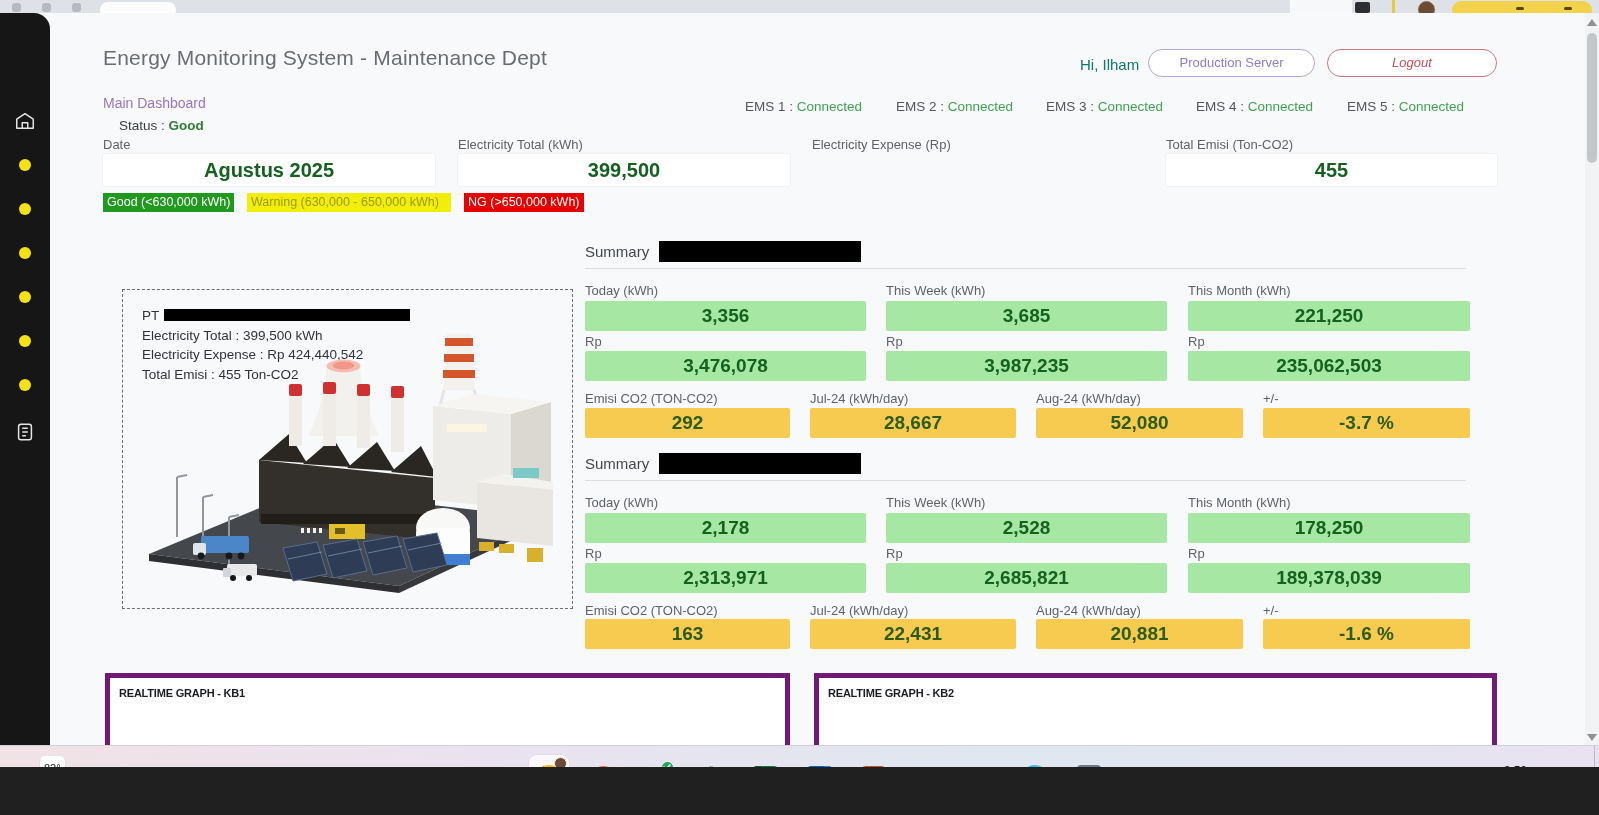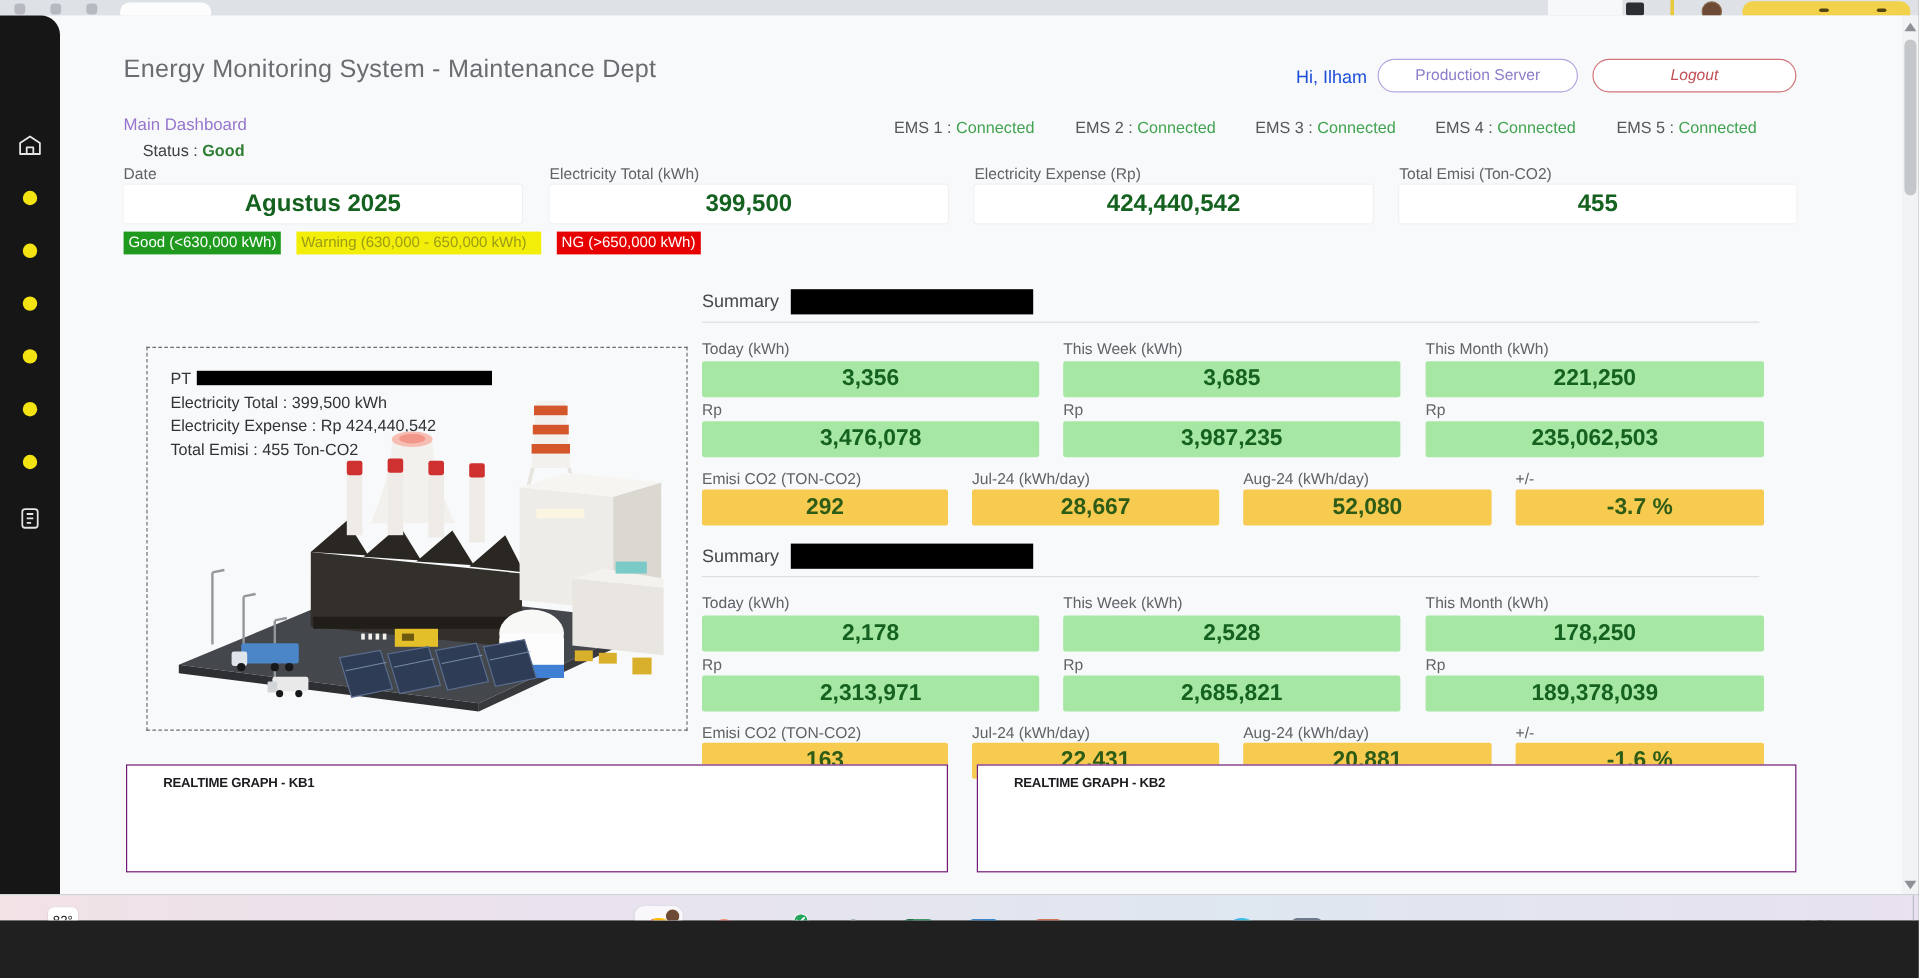--- a/index.html
+++ b/index.html
@@ -25,21 +25,21 @@
   
   .scrollbar { position:absolute; right:0; top:13px; width:14px; height:732px; background:#f2f3f4; }
   .sc-arrow { position:absolute; left:2px; width:0; height:0; border-left:5px solid transparent; border-right:5px solid transparent; }
   .sc-up { top:6px; border-bottom:7px solid #8d9094; }
   .sc-down { bottom:4px; border-top:7px solid #8d9094; }
   .sc-thumb { position:absolute; left:2px; top:20px; width:10px; height:130px; border-radius:5px; background:#c4c7ca; }
 
   
   .main { position:absolute; left:50px; top:13px; width:1535px; height:732px; background:#f8f9fa; overflow:hidden; }
   .page-title { position:absolute; left:53px; top:33px; font-size:21px; font-weight:500; color:#696d71; letter-spacing:.2px; }
-  .greeting { position:absolute; left:1030px; top:43px; font-size:15px; color:#1d4ed8; }
+  .greeting { position:absolute; left:1030px; top:43px; font-size:15px; color:#0f766e; }
   .btn { position:absolute; top:36px; height:28px; border-radius:14px; background:#fff; font-size:13px; text-align:center; line-height:26px; cursor:pointer; }
   .btn-prod { left:1098px; width:167px; border:1px solid #b4a7e0; color:#8d7cc9; }
   .btn-logout { left:1277px; width:170px; border:1px solid #d2757b; color:#c25056;font-style:italic; }
   .breadcrumb { position:absolute; left:53px; top:82px; font-size:14px; color:#9575cd; cursor:pointer; }
   .ems-item { position:absolute; top:86px; font-size:13.5px; color:#54575b; white-space:nowrap; }
   .ems-item b { font-weight:500; color:#41a351; }
   .status-line { position:absolute; left:53px; top:105px; font-size:13.5px; color:#3c4043;margin-left:16px; }
   .status-line b { font-weight:600; color:#2e7d32; }
 
   .kpi-label { position:absolute; top:124px; font-size:13px; color:#5f6368; }
@@ -61,21 +61,21 @@
   .sum-sec { position:absolute; left:535px; width:885px; height:200px; }
   .sum-title { position:absolute; left:0; top:2px; font-size:15px; color:#43474b; }
   .sum-redact { position:absolute; left:74px; top:0; width:202px; height:21px; background:#000; }
   .sum-divider { position:absolute; left:0; top:27px; width:881px; height:1px; background:#dcdee0; }
   .sum-label { position:absolute; font-size:13px; color:#5f6368; white-space:nowrap; }
   .sum-box { position:absolute; height:30px; border-radius:2px; font-size:19px; font-weight:700; text-align:center; line-height:30px; }
   .vgreen { background:#a6e7a4; color:#15611f; }
   .vamber { background:#f7ca50; color:#2e5c17; }
 
   
-  .graph-card { position:absolute; top:624px; height:90px; background:#fff; border:1px solid #701a75;padding-left:21px; }
+  .graph-card { position:absolute; top:660px; height:90px; background:#fff; border:5px solid #701a75; }
   .graph-title { padding:9px 0 0 9px; font-size:11px; font-weight:700; color:#1b1d20; letter-spacing:-0.2px; }
 
   
   .taskbar { position:absolute; left:0; top:745px; width:1599px; height:70px;
              background:linear-gradient(90deg,#f1e2e6 0%,#eae3ef 30%,#dfe7f0 65%,#e9e2f0 100%);
              border-top:1px solid #cfd2d6; }
   .weather { position:absolute; left:18px; top:10px; width:52px; height:50px; cursor:pointer; }
   .weather-badge { position:absolute; left:22px; top:0; background:#fff; border-radius:5px; padding:6px 4px; font-size:11px; color:#222; box-shadow:0 1px 2px rgba(0,0,0,.15); }
   .tb-icons { position:absolute; left:367px; top:9px; display:flex; gap:14px; }
   .tb-ic { position:relative; width:40px; height:48px; display:flex; align-items:center; justify-content:center; cursor:pointer; border-radius:8px; }
@@ -164,21 +164,20 @@
     <div class="ems-item" style="left:1297px"><span>EMS 5 : </span><b>Connected</b></div>
 
     <div class="status-line"><span>Status : </span><b>Good</b></div>
 
     <div class="kpi-label" style="left:53px">Date</div>
     <div class="kpi-label" style="left:408px">Electricity Total (kWh)</div>
     <div class="kpi-label" style="left:762px">Electricity Expense (Rp)</div>
     <div class="kpi-label" style="left:1116px">Total Emisi (Ton-CO2)</div>
     <div class="kpi-box" style="left:53px;width:332px">Agustus 2025</div>
     <div class="kpi-box" style="left:408px;width:332px">399,500</div>
-    <div class="kpi-box" style="left:762px;width:332px">424,440,542</div>
     <div class="kpi-box" style="left:1116px;width:331px">455</div>
 
     <div class="badge badge-good">Good (&lt;630,000 kWh)</div>
     <div class="badge badge-warn">Warning (630,000 - 650,000 kWh)</div>
     <div class="badge badge-ng">NG (&gt;650,000 kWh)</div>
 
     <div class="plant-panel">
       <div class="plant-text">
         <div><span>PT</span><span class="redact-bar"></span></div>
         <div>Electricity Total : 399,500 kWh</div>

